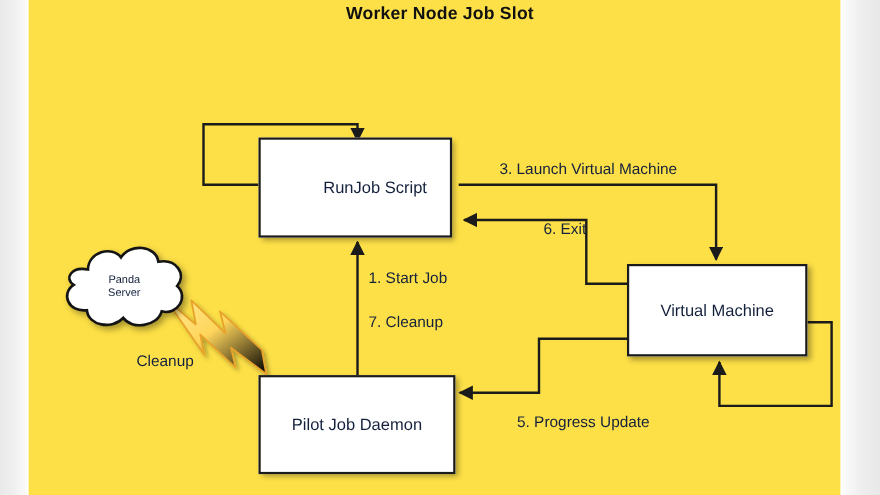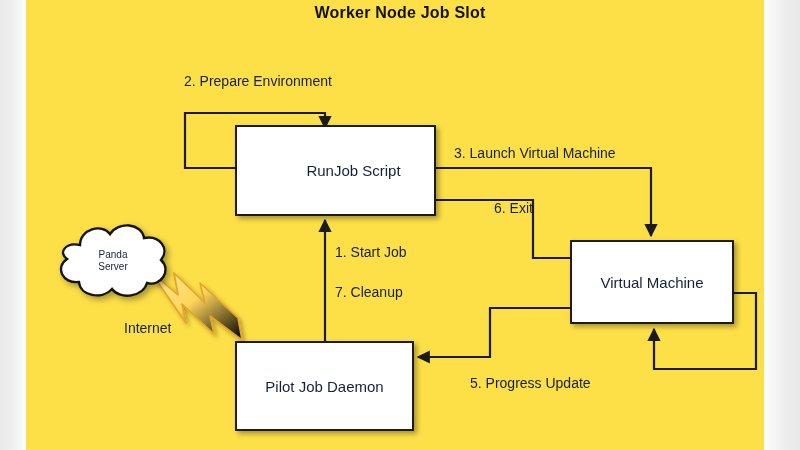--- a/index.html
+++ b/index.html
@@ -43,21 +43,21 @@
     background:#ffffff;
     border:2px solid #1b1b1b;
     box-shadow:3px 3px 5px rgba(0,0,0,.33);
     display:flex;align-items:center;justify-content:center;
     box-sizing:border-box;
   }
   .node span{
     font-size:15px;color:#14213d;white-space:nowrap;
   }
 
-  #node-runjob{left:235px;top:125px;width:201px;height:91px;padding-left:36px;}
+  #node-runjob{left:235px;top:125px;width:176px;height:91px;padding-left:36px;}
   #node-vm{left:570px;top:240px;width:164px;height:84px;}
   #node-pilot{left:235px;top:341px;width:179px;height:90px;}
 
   #cloud-wrap{
     position:absolute;left:48px;top:215px;width:128px;height:92px;
   }
   #cloud-wrap svg{position:absolute;left:0;top:0;}
   #cloud-label{
     position:absolute;left:0;top:0;width:128px;height:92px;
     display:flex;flex-direction:column;align-items:center;justify-content:center;
@@ -161,21 +161,20 @@
   </div>
 
   <div class="node" id="node-pilot">
     <span>Pilot Job Daemon</span>
   </div>
 
   <div class="node" id="node-vm">
     <span>Virtual Machine</span>
   </div>
 
-  <div class="edge-label" id="lbl-prepare">2. Prepare Environment</div>
   <div class="edge-label" id="lbl-launch">3. Launch Virtual Machine</div>
   <div class="edge-label" id="lbl-exit">6. Exit</div>
   <div class="edge-label" id="lbl-start">1. Start Job</div>
   <div class="edge-label" id="lbl-cleanup">7. Cleanup</div>
   <div class="edge-label" id="lbl-progress">5. Progress Update</div>
-  <div class="edge-label" id="lbl-internet">Internet</div>
+  <div class="edge-label" id="lbl-internet">Cleanup</div>
 
 </div>
 
 </body></html>

